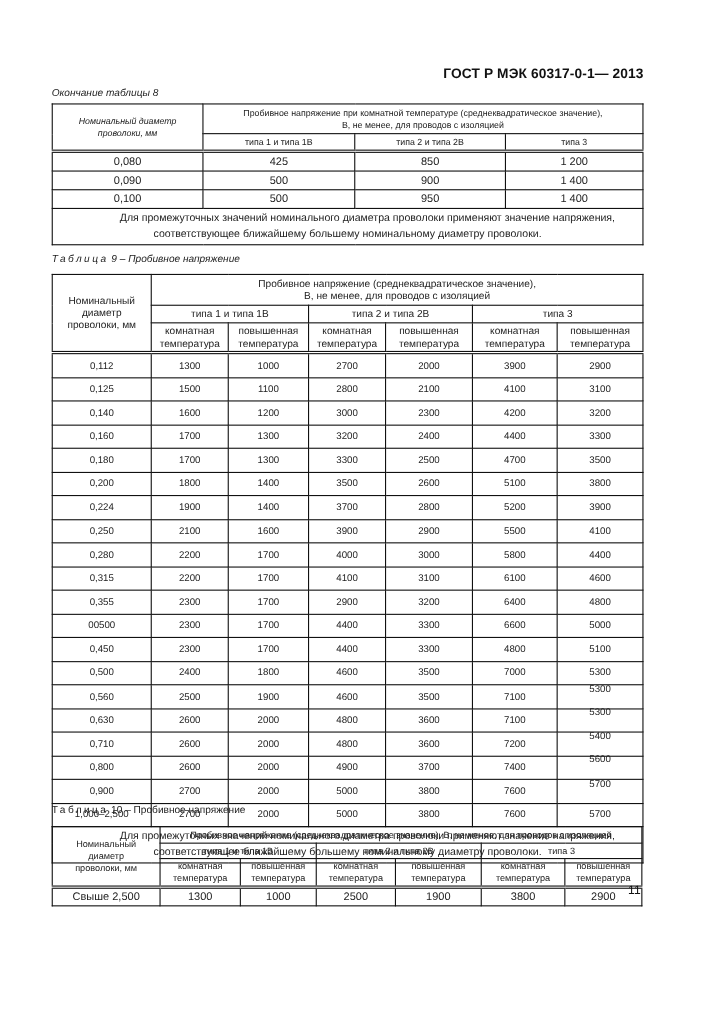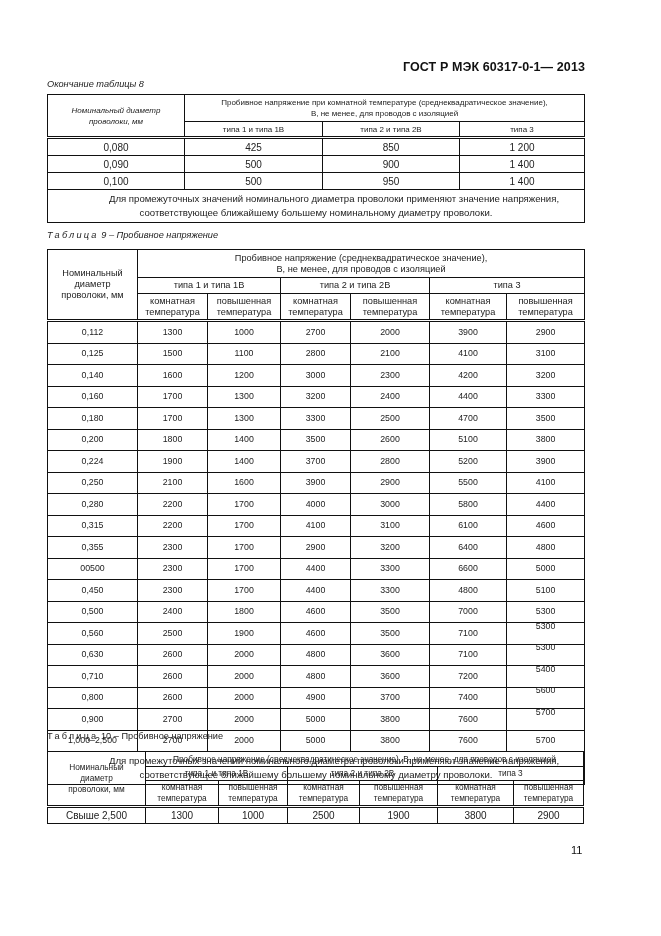--- a/index.html
+++ b/index.html
@@ -17,21 +17,21 @@
   #t8 { left: 47px; top: 94px; width: 537px; }
   #t8 .small { font-size: 8px; }
   #t8 tr.data td { height: 16px; font-size: 10px; }
   #t9 { left: 47px; top: 249px; width: 537px; }
   #t9 th { font-size: 9.2px; }
   #t9 tr.data td { height: 20.5px; font-size: 8.8px; }
   #t9 .shift { position: relative; top: -7px; }
   #t10 { left: 47px; top: 751px; width: 536px; }
   #t10 th { font-size: 8.3px; }
   #t10 tr.data td { height: 15px; font-size: 10px; }
-  .page-num { position: absolute; left: 571px; top: 844px; font-size: 11px; }
+  .page-num { position: absolute; left: 571px; top: 804px; font-size: 11px; }
 </style>
 </head>
 <body>
 
 <div class="doc-header">ГОСТ Р МЭК  60317-0-1— 2013</div>
 
 <div class="caption italic" style="top:79px;">Окончание таблицы 8</div>
 <table id="t8">
   <colgroup>
       <col style="width:137px">

